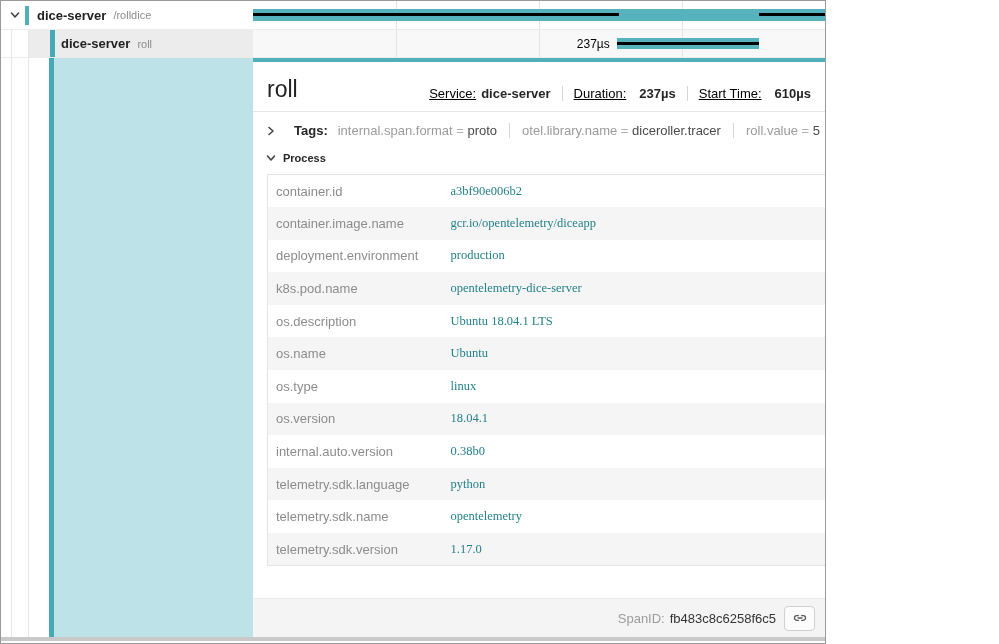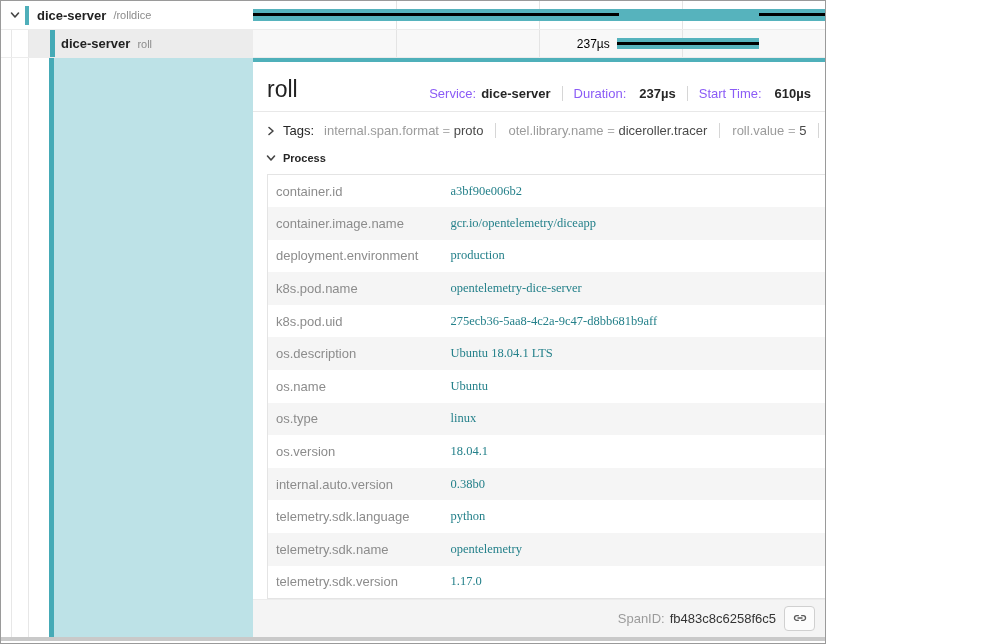--- a/index.html
+++ b/index.html
@@ -38,24 +38,24 @@
   .left-strip .vguide{ position:absolute; top:0; bottom:0; width:1px; background:#e7e7e7; }
   .left-strip .sel-stripe{ position:absolute; left:48px; width:5px; top:0; bottom:0; background:#45aab6; }
   .left-strip .sel-fill{ position:absolute; left:53px; right:0; top:0; bottom:0; background:#bde2e7; }
   
   .detail{ flex:1; background:#fff; border-top:4px solid #4fb0ba; display:flex; flex-direction:column; overflow:hidden; }
   .d-header{ display:flex; align-items:flex-end; justify-content:space-between; padding:16px 14px 10px 14px; border-bottom:1px solid #e8e8e8; margin:0 0 0 0; }
   .d-title{ font-size:23px; font-weight:400; color:#222; line-height:1; }
   .d-meta{ display:flex; align-items:baseline; font-size:13px; white-space:nowrap; }
   .meta-item{ display:flex; align-items:baseline; }
   .meta-item + .meta-item{ border-left:1px solid #d6d6d6; margin-left:11px; padding-left:11px;gap:8px; }
-  .meta-label{ color:#8b5cf6; margin-right:5px; }
+  .meta-label{ color:#000000; margin-right:5px;text-decoration:underline; }
   .meta-value{ color:#262626; font-weight:bold; }
   .tags-row{ display:flex; align-items:center; padding:11px 14px 6px 12px; cursor:pointer; }
-  .tags-title{ font-size:13px; font-weight:normal; color:#262626; margin:0 10px 0 6px; }
+  .tags-title{ font-size:13px; font-weight:bold; color:#262626; margin:0 10px 0 17px; }
   .tag-list{ display:flex; align-items:center; font-size:13px; }
   .tag-item{ white-space:nowrap; }
   .tag-item + .tag-item{ border-left:1px solid #d6d6d6; margin-left:12px; padding-left:12px; }
   .tag-key{ color:#9b9b9b; }
   .tag-eq{ color:#b0b0b0; }
   .tag-val{ color:#4a4a4a; }
   .process-row{ display:flex; align-items:center; padding:8px 14px 8px 12px; cursor:pointer; }
   .process-title{ font-size:11px; font-weight:bold; color:#262626; margin-left:6px; }
   table.kv{ border-collapse:collapse; margin:2px 14px 0 14px; width:721px; border:1px solid #e4e4e4; table-layout:fixed; }
   table.kv td{ height:32.6px; padding:0 8px; font-size:13px; vertical-align:middle; overflow:hidden; }
@@ -199,24 +199,20 @@
             <tr>
               <td class="k">deployment.environment</td>
               <td class="v">production</td>
             </tr>
 
             <tr>
               <td class="k">k8s.pod.name</td>
               <td class="v">opentelemetry-dice-server</td>
             </tr>
 
-            <tr>
-              <td class="k">k8s.pod.uid</td>
-              <td class="v">275ecb36-5aa8-4c2a-9c47-d8bb681b9aff</td>
-            </tr>
 
             <tr>
               <td class="k">os.description</td>
               <td class="v">Ubuntu 18.04.1 LTS</td>
             </tr>
 
             <tr>
               <td class="k">os.name</td>
               <td class="v">Ubuntu</td>
             </tr>

